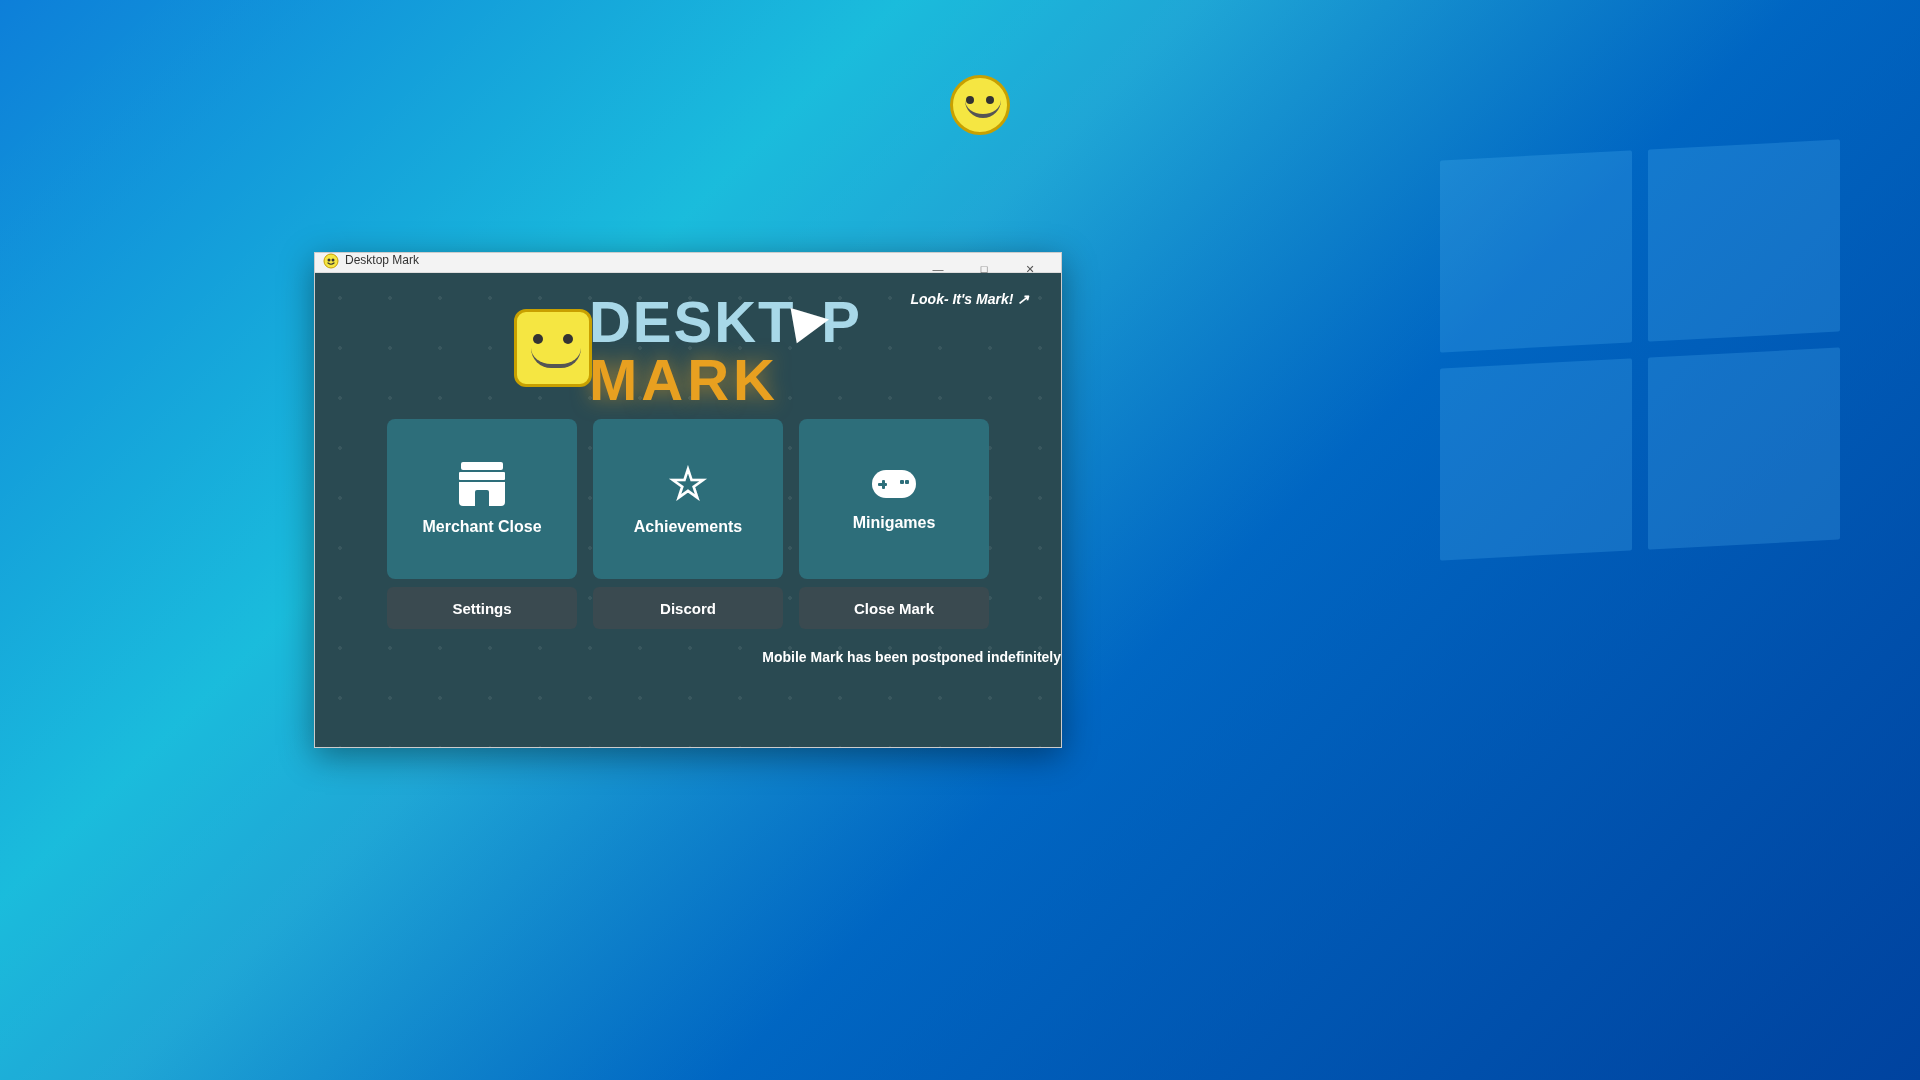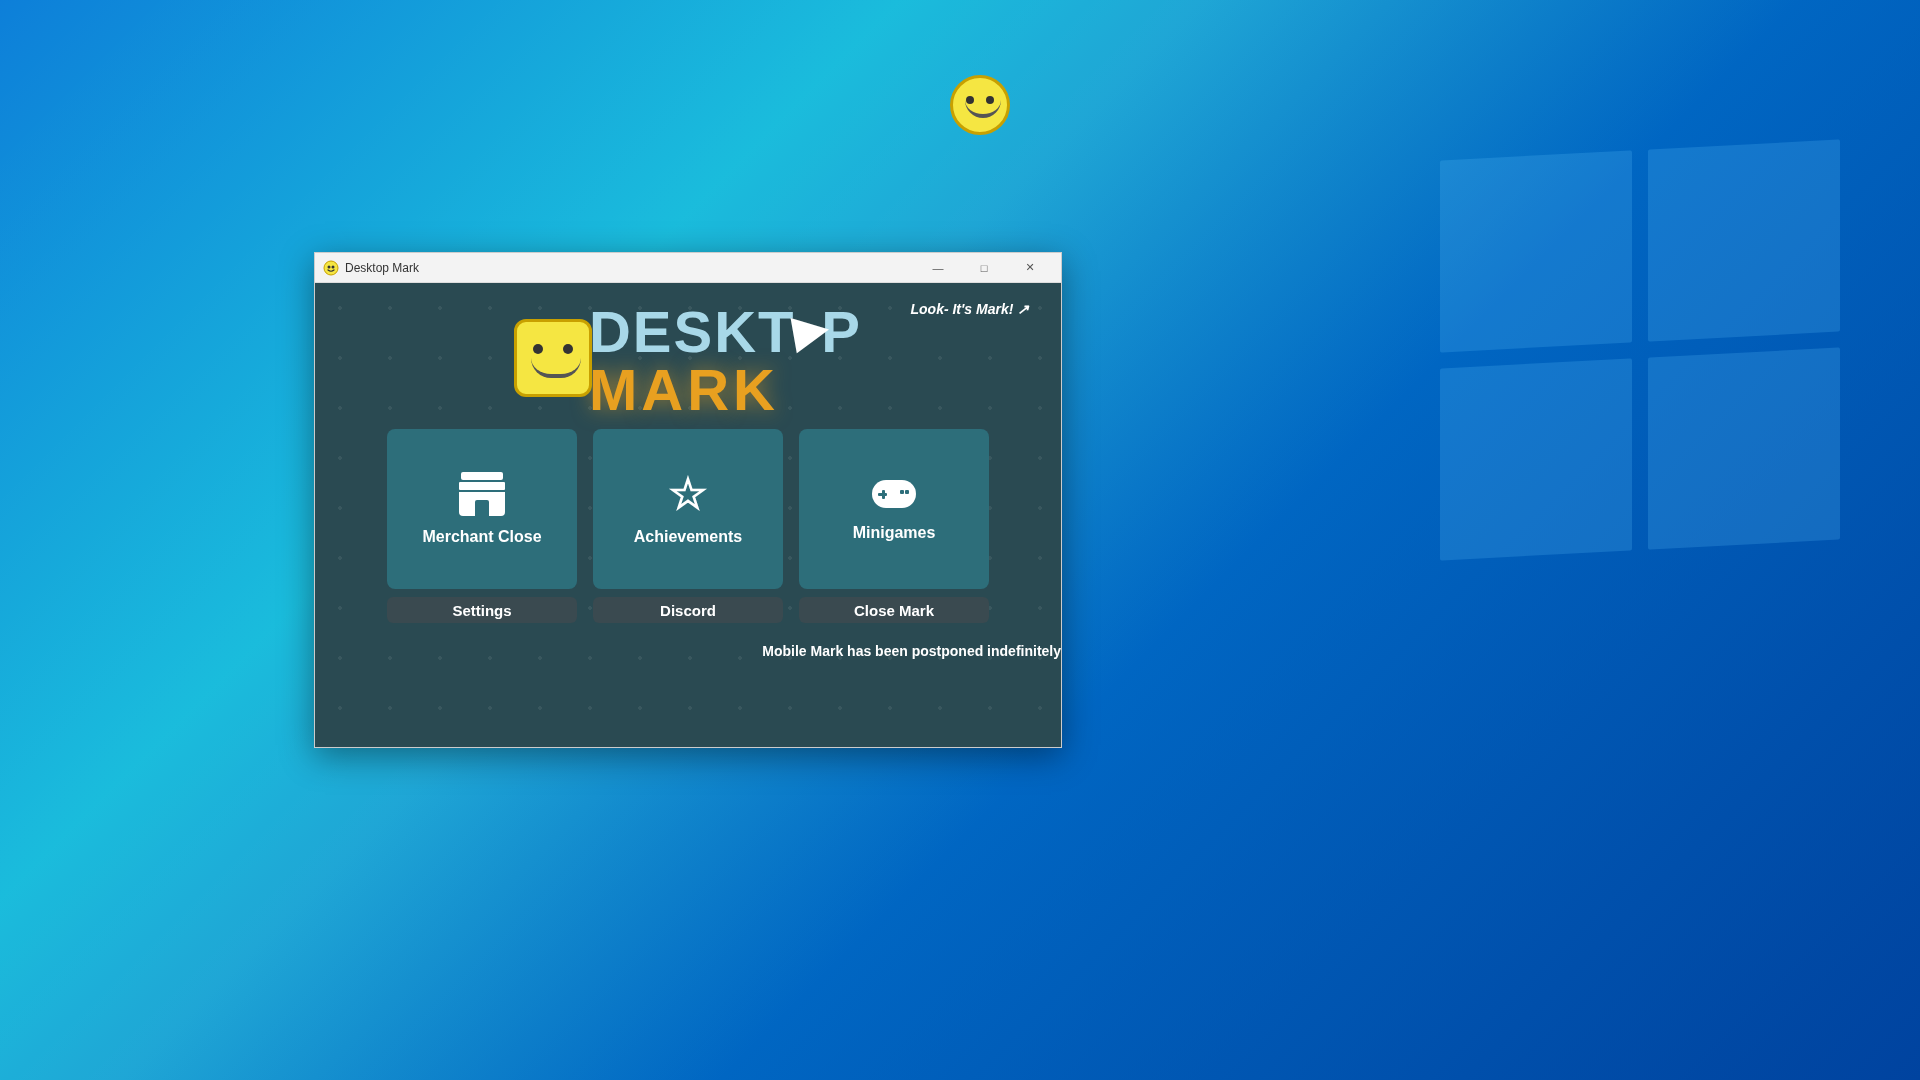--- a/index.html
+++ b/index.html
@@ -78,24 +78,24 @@
       height: 496px;
       background: #fff;
       border: 1px solid #ccc;
       box-shadow: 0 8px 32px rgba(0,0,0,0.4);
       display: flex;
       flex-direction: column;
     }
 
     
     .title-bar {
-      height: 30px;
+      height: 20px;
       background: #f3f3f3;
       display: flex;
-      align-items: center;
+      align-items: flex-start;
       padding: 0 8px;
       border-bottom: 1px solid #ddd;
       flex-shrink: 0;
       user-select: none;
     }
 
     .title-bar-icon {
       width: 16px;
       height: 16px;
       margin-right: 6px;
@@ -295,21 +295,21 @@
       font-family: Arial, sans-serif;
     }
 
     .secondary-buttons {
       display: flex;
       gap: 16px;
     }
 
     .sec-btn {
       width: 190px;
-      height: 26px;
+      height: 42px;
       background: #3a4a50;
       border: none;
       border-radius: 6px;
       cursor: pointer;
       color: white;
       font-size: 15px;
       font-weight: 700;
       font-family: Arial, sans-serif;
       transition: background 0.15s;
     }

